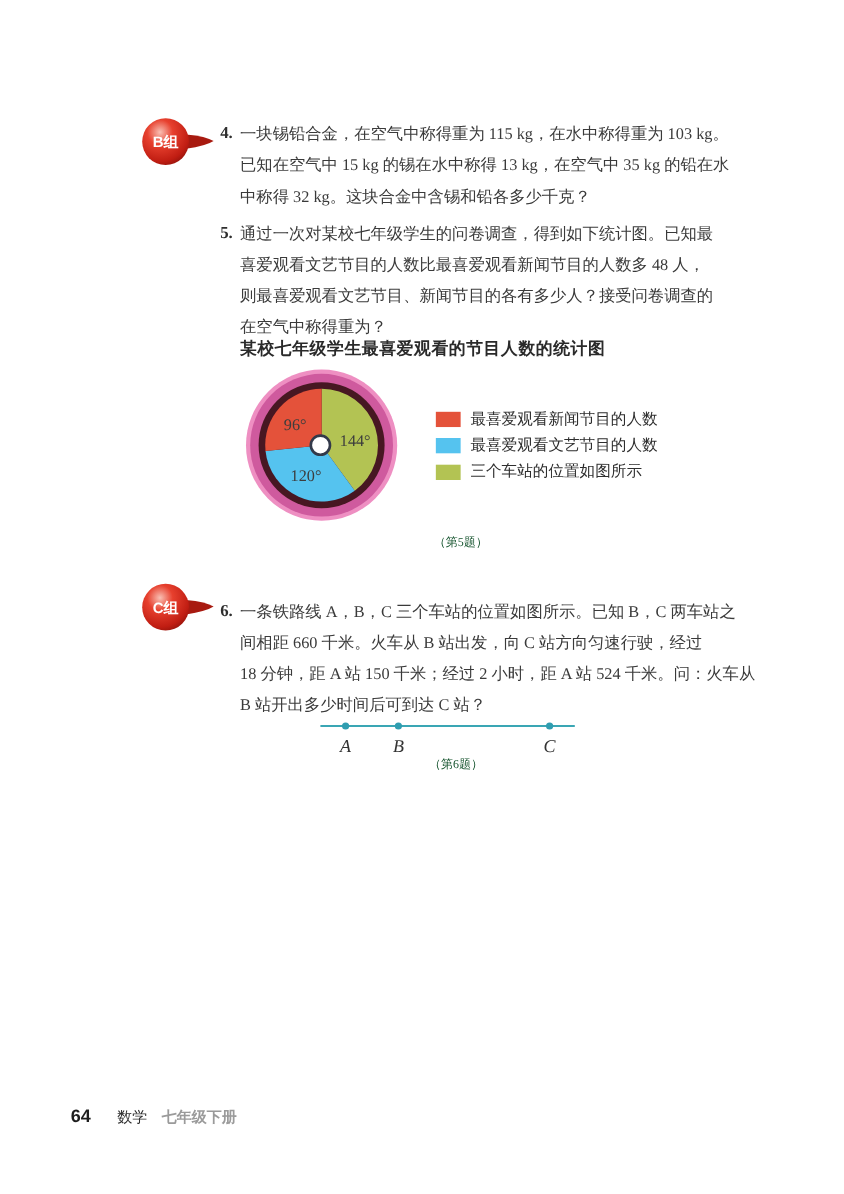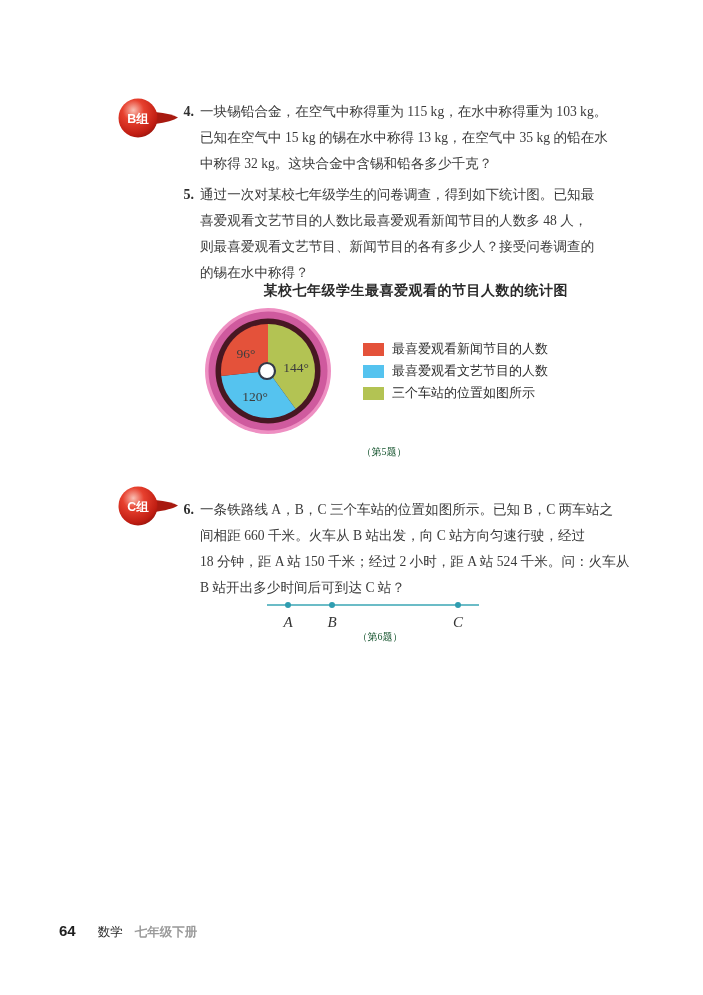--- a/index.html
+++ b/index.html
@@ -26,21 +26,21 @@
   .p-line {
     font-size: 13.6px;
     line-height: 26px;
     height: 26px;
     color: #3a3a3a;
     white-space: nowrap;
   }
   .chart-title {
     position: absolute;
     left: 200px; top: 282px; width: 368px;
-    text-align: right;
+    text-align: left;
     font-family: "Liberation Sans", "DejaVu Sans", sans-serif;
     font-weight: bold;
     font-size: 14px;
     color: #2a2a2a;
     letter-spacing: 0.5px;
     white-space: nowrap;
   }
   .pie-svg { position: absolute; left: 203px; top: 306px; }
   .legend { position: absolute; left: 363px; top: 338px; }
   .legend-row { display: flex; align-items: center; height: 22px; text-align: center; }
@@ -108,21 +108,21 @@
     <div class="p-line">一块锡铅合金，在空气中称得重为 115 kg，在水中称得重为 103 kg。</div>
     <div class="p-line">已知在空气中 15 kg 的锡在水中称得 13 kg，在空气中 35 kg 的铅在水</div>
     <div class="p-line">中称得 32 kg。这块合金中含锡和铅各多少千克？</div>
   </div>
 
   <div class="p-num" style="left:170px; top:182px;">5.</div>
   <div class="p-lines" style="top:182px;">
     <div class="p-line">通过一次对某校七年级学生的问卷调查，得到如下统计图。已知最</div>
     <div class="p-line">喜爱观看文艺节目的人数比最喜爱观看新闻节目的人数多 48 人，</div>
     <div class="p-line">则最喜爱观看文艺节目、新闻节目的各有多少人？接受问卷调查的</div>
-    <div class="p-line">的锡在水中称得？</div>
+    <div class="p-line">在空气中称得重为？</div>
   </div>
 
   <div class="chart-title">某校七年级学生最喜爱观看的节目人数的统计图</div>
 
   <svg class="pie-svg" width="130" height="130" viewBox="-65 -65 130 130">
     <circle r="63" fill="#ee8fc2"></circle>
     <circle r="59.5" fill="#cf5a9e"></circle>
     <circle r="52.5" fill="#471722"></circle>
     <path d="M0 0 L0 -47 A47 47 0 0 1 27.63 38.02 Z" fill="#b3c353"></path>
     <path d="M0 0 L27.63 38.02 A47 47 0 0 1 -46.74 4.91 Z" fill="#55c3ef"></path>

